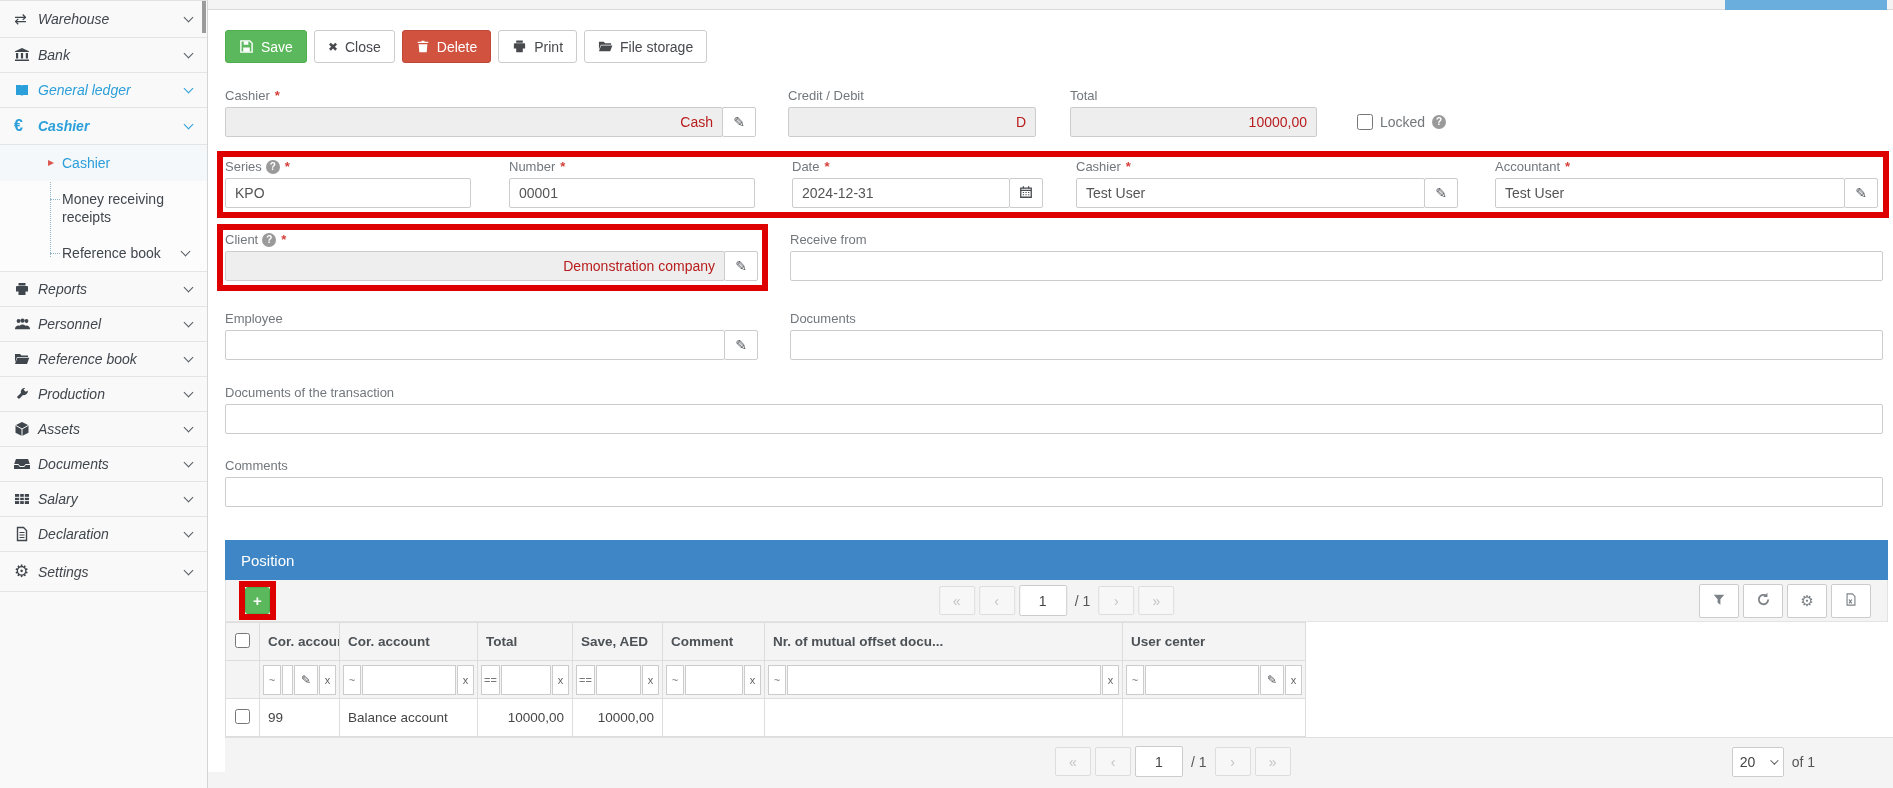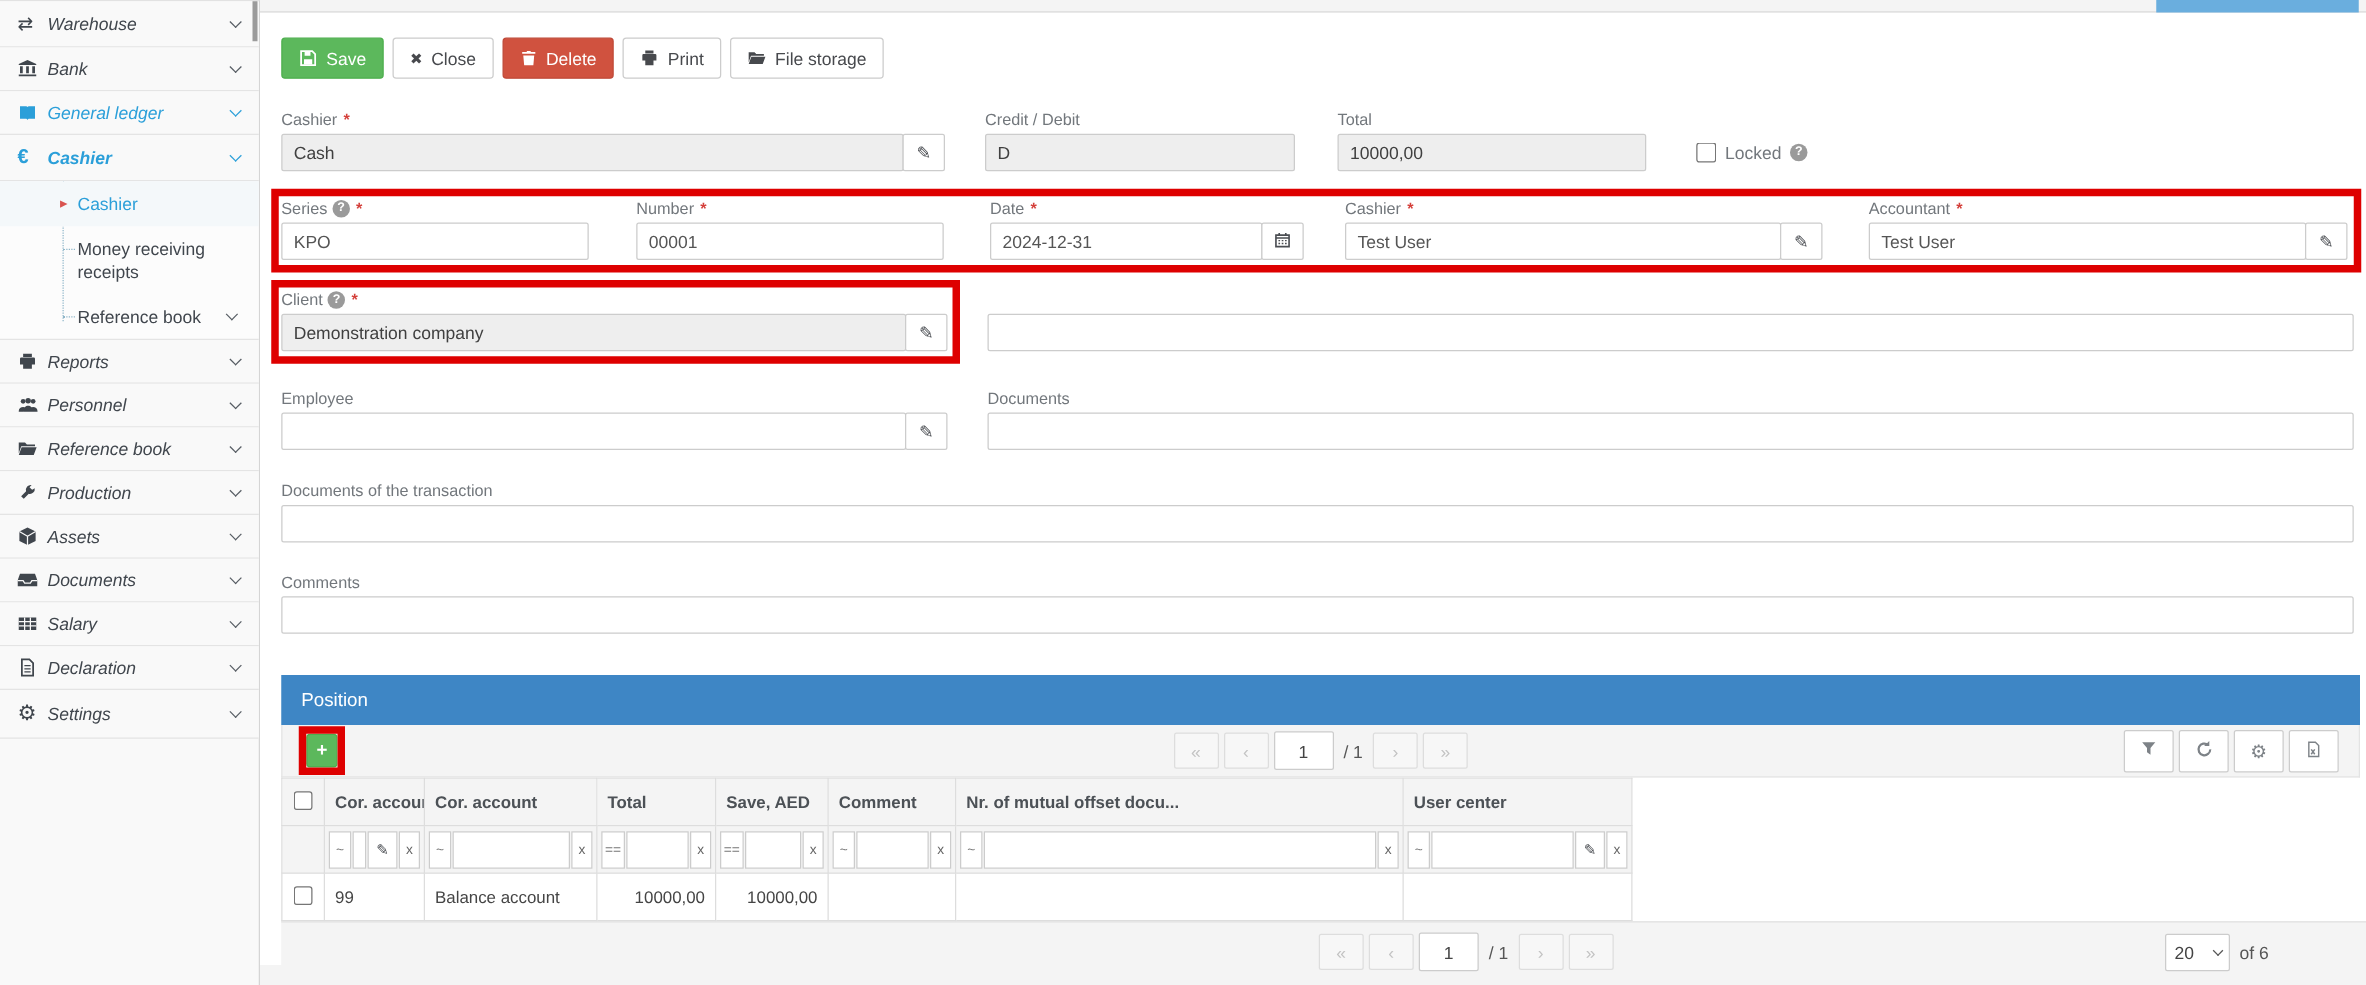--- a/index.html
+++ b/index.html
@@ -47,21 +47,21 @@
 
   
   .frow { display:flex; align-items:flex-end; }
   .flabel { font-size:13px; color:#72777c; margin-bottom:4px; display:flex; align-items:center; gap:4px; height:15px;}
   .req { color:#d43f3a; font-weight:bold; margin-left:1px; }
   .help { width:14px; height:14px; border-radius:50%; background:#9a9a9a; color:#fff; font-size:10px;
     font-weight:bold; text-align:center; line-height:14px; display:inline-block; }
   .fwrap { display:flex; }
   .fin { height:30px; border:1px solid #ccc; border-radius:2px; background:#fff; font-size:14px;
     color:#555; padding:0 9px; width:100%; font-family:inherit; }
-  .fin:disabled { background:#eee; color:#404040; }
+  .fin:disabled { background:#eee; color:#b91c1c;text-align:right; }
   .sq-btn { height:30px; width:34px; flex:0 0 34px; background:#fff; border:1px solid #ccc;
     border-radius:2px; margin-left:-1px; color:#4a4d52; font-size:14px; cursor:pointer;
     display:inline-flex; align-items:center; justify-content:center; }
   .hl { position:absolute; border:6px solid #de0000; pointer-events:none; z-index:5; }
 
   .gap32 { width:32px; flex:0 0 32px; } .gap34 { width:34px; flex:0 0 34px; }
   .gap37 { width:37px; flex:0 0 37px; } .gap38 { width:38px; flex:0 0 38px; }
   .gap33 { width:33px; flex:0 0 33px; } .gap40 { width:40px; flex:0 0 40px; }
 
   .locked-wrap { display:flex; align-items:center; gap:7px; height:30px; margin-bottom:0; }
@@ -430,20 +430,23 @@
           </div>
           <div class="fwrap">
             <input class="fin" disabled="" value="Demonstration company" style="">
             <button class="sq-btn">
                 <span>✎</span>
               </button>
           </div>
         </div>
         <div class="gap32"></div>
         <div style="width:1093px;">
+          <div class="flabel">
+              <span>Receive from</span>
+            </div>
           <div class="fwrap">
               <input class="fin" value="" style="">
             </div>
         </div>
       </div>
 
       <div class="frow" style="margin-top:30px;">
         <div style="width:533px;">
           <div class="flabel">
               <span>Employee</span>
@@ -629,19 +632,19 @@
           <input class="pg-cur" value="1" style="">
           <span class="pg-of">/ 1</span>
           <button class="pg-btn">›</button>
           <button class="pg-btn">»</button>
         </div>
         <div class="psize">
           <div class="psize-sel">
             <span>20</span>
             <span class="sel-car"></span>
           </div>
-          <span class="psize-of">of 6</span>
+          <span class="psize-of">of 1</span>
         </div>
       </div>
 
     </div>
   </div>
 </div>
 
 </body></html>

